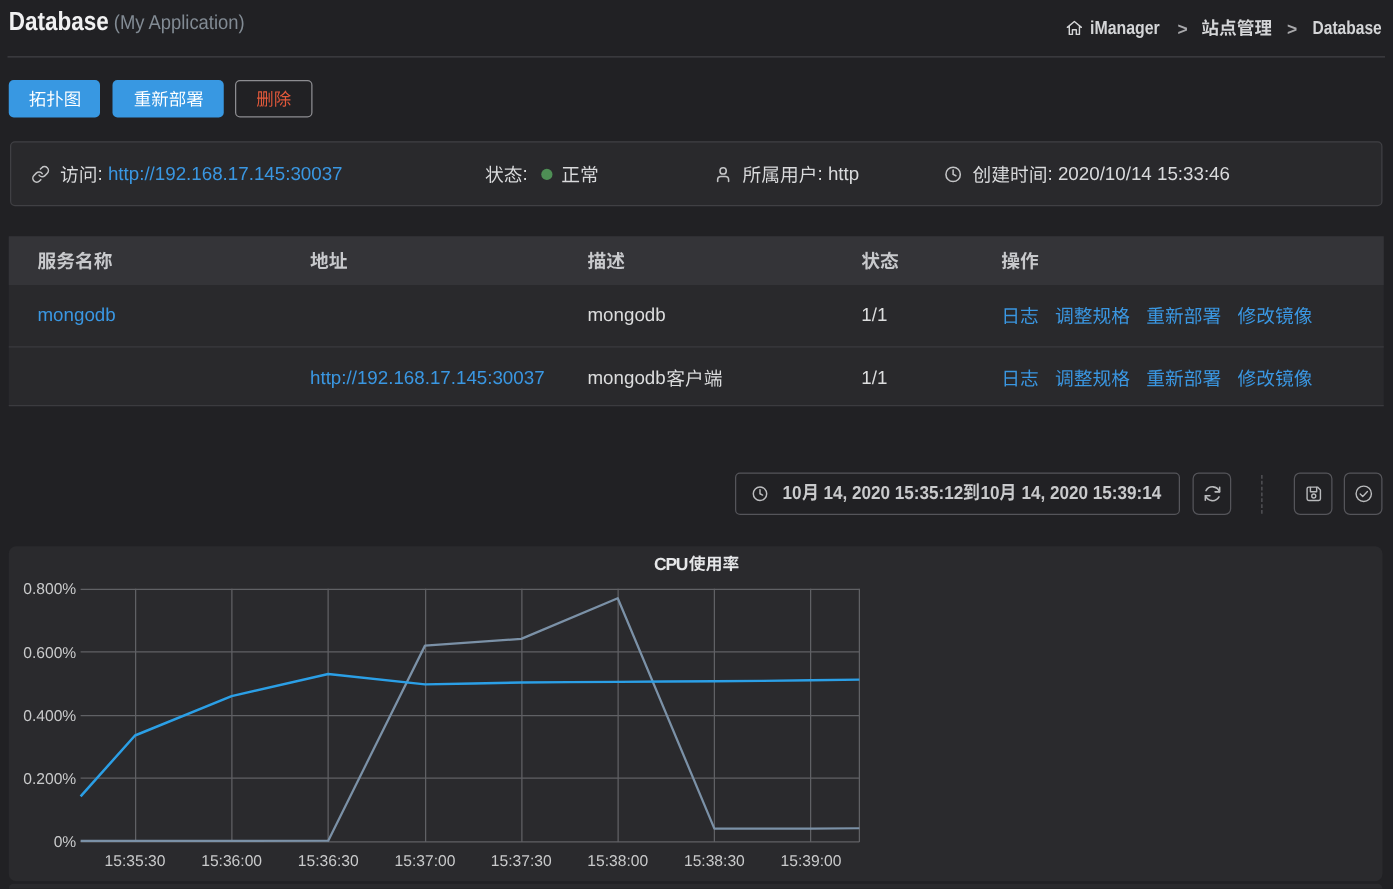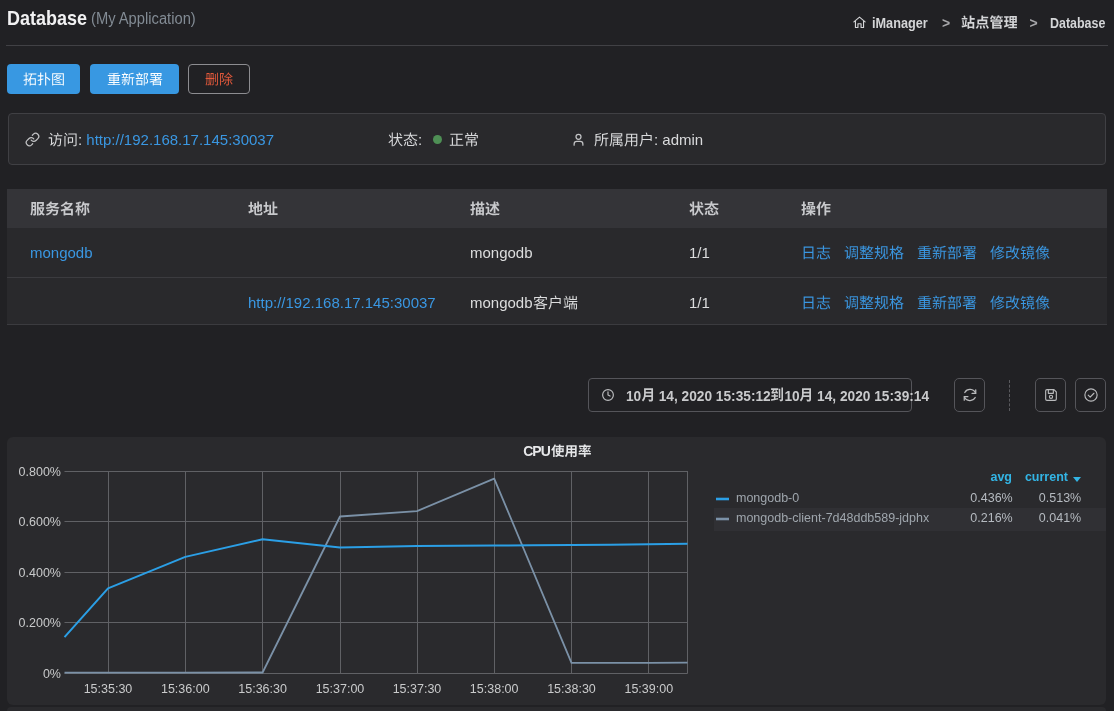--- a/index.html
+++ b/index.html
@@ -157,21 +157,36 @@
         <circle cx="12" cy="7.6" r="4" fill="none"></circle>
       </svg>
       <svg width="60" height="15.0" style="vertical-align:-1.8px;">
         <g fill="#d9dadc" transform="matrix(0.015000,0,0,-0.015000,0,13.2)">
           <use href="#r6240" x="0"></use>
           <use href="#r5C5E" x="1000"></use>
           <use href="#r7528" x="2000"></use>
           <use href="#r6237" x="3000"></use>
         </g>
       </svg>
-      <span style="font-size:15px;color:#d9dadc">: admin</span>
+      <span style="font-size:15px;color:#d9dadc">: http</span>
+    </div>
+    <div class="abs flex" style="left:746px;top:0;height:50px">
+      <svg width="15" height="15" viewBox="0 0 24 24" style="margin-right:8px" stroke="#c2c3c5" stroke-width="2" stroke-linecap="round" stroke-linejoin="round" fill="none">
+        <circle cx="12" cy="12" r="9.2" fill="none"></circle>
+        <path d="M12 6.5 V12 L15.5 13.8" fill="none"></path>
+      </svg>
+      <svg width="60" height="15.0" style="vertical-align:-1.8px;">
+        <g fill="#d9dadc" transform="matrix(0.015000,0,0,-0.015000,0,13.2)">
+          <use href="#r521B" x="0"></use>
+          <use href="#r5EFA" x="1000"></use>
+          <use href="#r65F6" x="2000"></use>
+          <use href="#r95F4" x="3000"></use>
+        </g>
+      </svg>
+      <span style="font-size:15px;color:#d9dadc">: 2020/10/14 15:33:46</span>
     </div>
   </div>
 <div class="abs" style="left:7px;top:189px;width:1100px">
     <div class="abs" style="left:0;top:0;width:1100px;height:39px;background:#343438">
       <div class="abs flex" style="left:23px;top:0;height:39px">
         <svg width="60" height="15.0" style="vertical-align:-1.8px;">
           <g fill="#c8c9cc" transform="matrix(0.015000,0,0,-0.015000,0,13.2)">
             <use href="#b670D" x="0"></use>
             <use href="#b52A1" x="1000"></use>
             <use href="#b540D" x="2000"></use>
@@ -305,21 +320,21 @@
           <g fill="#3a97e2" transform="matrix(0.015000,0,0,-0.015000,0,13.2)">
             <use href="#r4FEE" x="0"></use>
             <use href="#r6539" x="1000"></use>
             <use href="#r955C" x="2000"></use>
             <use href="#r50CF" x="3000"></use>
           </g>
         </svg>
       </div>
     </div>
   </div>
-<div class="abs flex" style="left:588px;width:324px;top:378px;height:34px;border:1px solid #55555a;background:transparent;border-radius:4px;white-space:nowrap">
+<div class="abs flex" style="left:588px;width:356px;top:378px;height:34px;border:1px solid #55555a;background:transparent;border-radius:4px;white-space:nowrap">
     <svg width="14" height="14" viewBox="0 0 24 24" style="margin-left:12px;margin-right:11px;flex:none" stroke="#bcbdbf" stroke-width="2" stroke-linecap="round" stroke-linejoin="round" fill="none">
       <circle cx="12" cy="12" r="9.2" fill="none"></circle>
       <path d="M12 6.5 V12 L15.5 13.8" fill="none"></path>
     </svg>
     <span style="font-size:15px;font-weight:bold;color:#c9cacc;white-space:nowrap;transform:scaleX(0.913);transform-origin:0 50%">10<svg width="15" height="15.0" style="vertical-align:-1.8px;">
         <g fill="#c9cacc" transform="matrix(0.015000,0,0,-0.015000,0,13.2)">
           <use href="#b6708" x="0"></use>
         </g>
       </svg> 14, 2020 15:35:12<svg width="15" height="15.0" style="vertical-align:-1.8px;">
         <g fill="#c9cacc" transform="matrix(0.015000,0,0,-0.015000,0,13.2)">
@@ -387,31 +402,13 @@
       <text x="178.3" y="256" text-anchor="middle" font-size="12.5" fill="#c9cacb" font-family="Liberation Sans">15:36:00</text>
       <text x="255.6" y="256" text-anchor="middle" font-size="12.5" fill="#c9cacb" font-family="Liberation Sans">15:36:30</text>
       <text x="333.0" y="256" text-anchor="middle" font-size="12.5" fill="#c9cacb" font-family="Liberation Sans">15:37:00</text>
       <text x="410.0" y="256" text-anchor="middle" font-size="12.5" fill="#c9cacb" font-family="Liberation Sans">15:37:30</text>
       <text x="487.2" y="256" text-anchor="middle" font-size="12.5" fill="#c9cacb" font-family="Liberation Sans">15:38:00</text>
       <text x="564.5" y="256" text-anchor="middle" font-size="12.5" fill="#c9cacb" font-family="Liberation Sans">15:38:30</text>
       <text x="641.8" y="256" text-anchor="middle" font-size="12.5" fill="#c9cacb" font-family="Liberation Sans">15:39:00</text>
       <polyline points="57.5,235.7 101.0,235.7 178.3,235.7 255.6,235.5 333.0,79.5 410.0,74.1 487.2,41.6 564.5,225.9 641.8,225.9 680.5,225.6" fill="none" stroke="#7b91a7" stroke-width="1.8" stroke-linejoin="round"></polyline>
       <polyline points="57.5,200.1 101.0,151.4 178.3,119.9 255.6,102.2 333.0,110.5 371.6,109.8 410.0,109.0 448.6,108.7 487.2,108.5 525.9,108.2 564.5,108.0 603.1,107.7 641.8,107.2 680.5,106.7" fill="none" stroke="#2b9fe6" stroke-width="2" stroke-linejoin="round"></polyline>
     </svg>
-    <div class="abs" style="left:0;top:0;width:1098.5px;height:120px;font-size:12.5px">
-      <div class="abs" style="right:93.5px;top:33px;height:16px;font-weight:bold;color:#33b5e5">avg</div>
-      <div class="abs" style="right:37.5px;top:33px;height:16px;font-weight:bold;color:#33b5e5">current</div>
-      <div class="abs" style="right:24.5px;top:39.5px;width:0;height:0;border-left:4.5px solid transparent;border-right:4.5px solid transparent;border-top:5px solid #33b5e5"></div>
-      <svg class="abs" style="left:709px;top:59.6px" width="13" height="4">
-        <line x1="0" y1="2" x2="13" y2="2" stroke="#2b9fe6" stroke-width="2.6"></line>
-      </svg>
-      <div class="abs" style="left:729px;top:53.6px;height:16px;color:#9fa6ad;white-space:nowrap">mongodb-0</div>
-      <div class="abs" style="right:92.8px;top:53.6px;height:16px;color:#b5bac0">0.436%</div>
-      <div class="abs" style="right:24.3px;top:53.6px;height:16px;color:#b5bac0">0.513%</div>
-      <div class="abs" style="left:706.5px;right:0;top:71.0px;height:22.8px;background:#303034"></div>
-      <svg class="abs" style="left:709px;top:80.4px" width="13" height="4">
-        <line x1="0" y1="2" x2="13" y2="2" stroke="#7b91a7" stroke-width="2.6"></line>
-      </svg>
-      <div class="abs" style="left:729px;top:74.4px;height:16px;color:#9fa6ad;white-space:nowrap">mongodb-client-7d48ddb589-jdphx</div>
-      <div class="abs" style="right:92.8px;top:74.4px;height:16px;color:#b5bac0">0.216%</div>
-      <div class="abs" style="right:24.3px;top:74.4px;height:16px;color:#b5bac0">0.041%</div>
-    </div>
   </div>
 <div class="abs" style="left:7px;top:707px;width:1098.5px;height:4px;background:#2a2a2d;border-radius:6px 6px 0 0"></div>
 </body></html>

